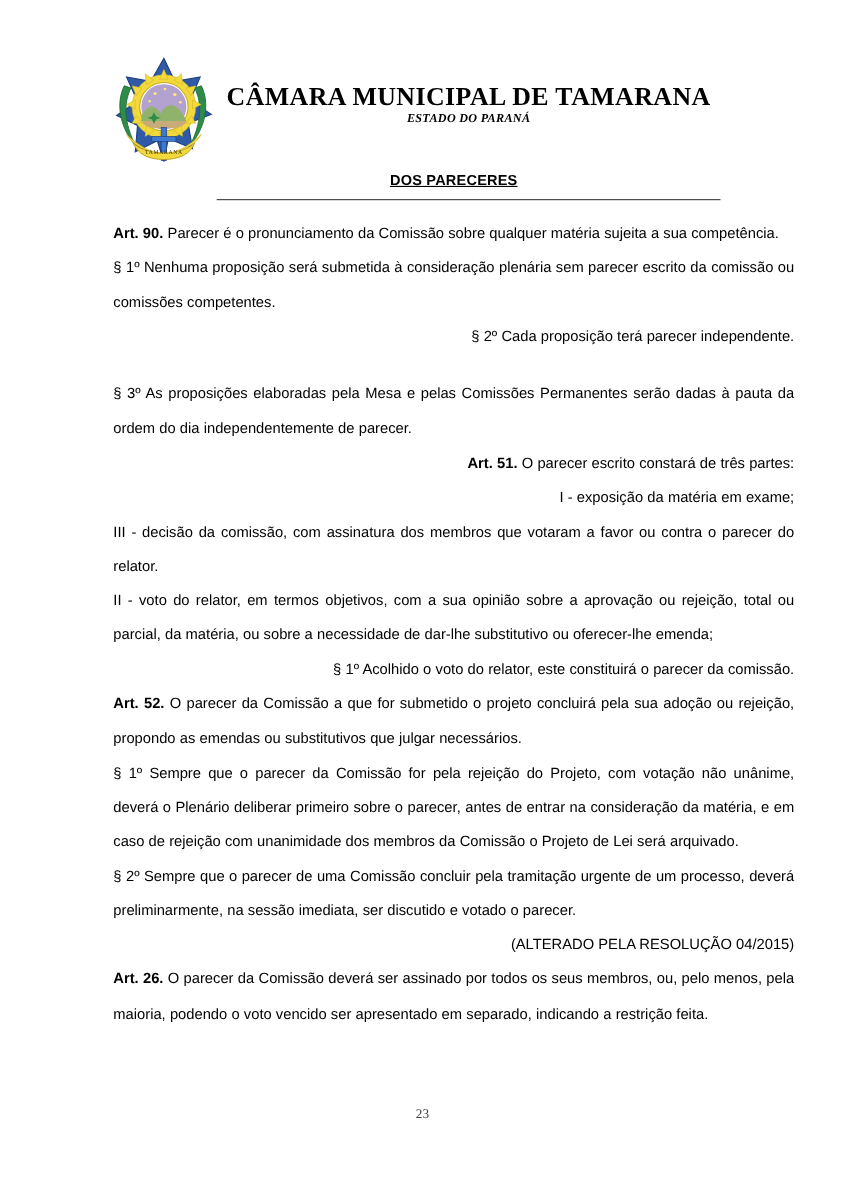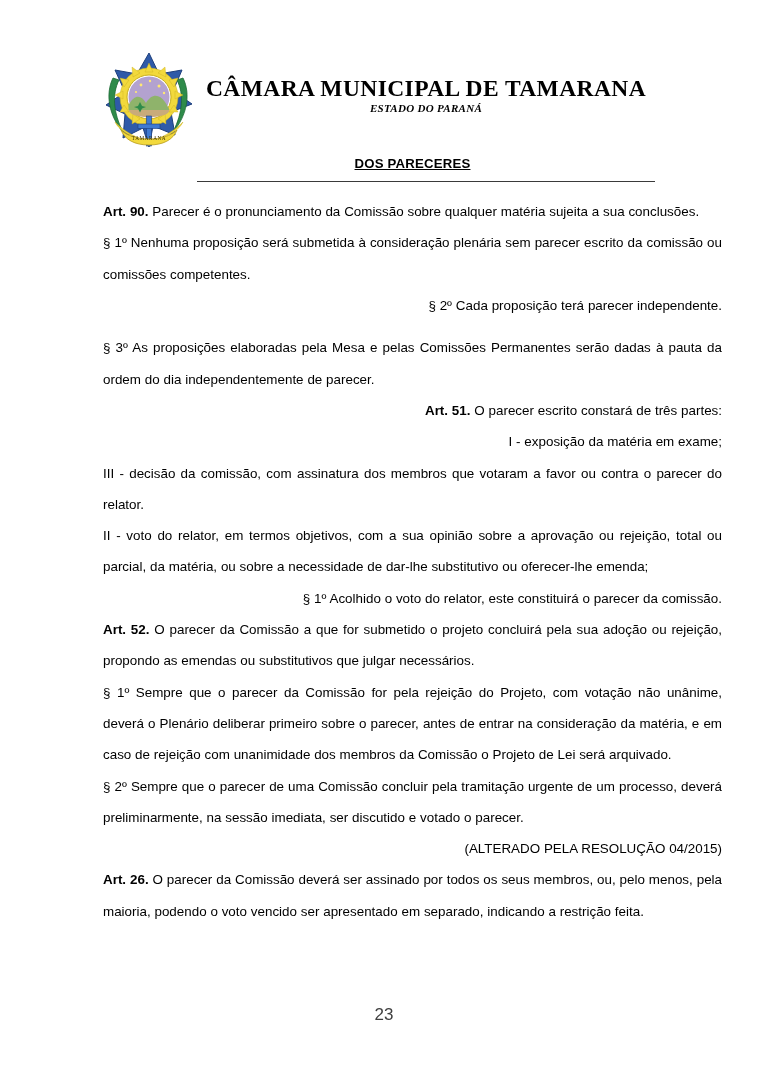--- a/index.html
+++ b/index.html
@@ -107,35 +107,35 @@
     -webkit-hyphens: none;
     hyphens: none;
     word-spacing: 0.1px;
   }
 
   p.para.last-left {
     text-align: right;
   }
 
   p.para.gap-before {
-    margin-top: 11px;
+    margin-top: 21px;
   }
 
   .art-label {
     font-weight: bold;
   }
 
   .page-number {
     position: absolute;
     left: 0;
     top: 1005px;
     width: 768px;
     text-align: center;
-    font-family: Liberation Sans, sans-serif;
-    font-size: 17px;
+    font-family: Liberation Serif, serif;
+    font-size: 12px;
     color: #3f3f3f;
   }
 </style>
 </head>
 <body>
 
 <div class="page">
 
   <div class="doc-header">
 
@@ -203,21 +203,21 @@
       <div class="org-subtitle">ESTADO DO PARANÁ</div>
     </div>
 
     <div class="header-rule"></div>
   </div>
 
   <div class="content">
 
     <div class="section-heading">DOS PARECERES</div>
 
-    <p class="para"><span class="art-label">Art. 90.</span><span> Parecer é o pronunciamento da Comissão sobre qualquer matéria sujeita a sua conclusões.</span></p>
+    <p class="para"><span class="art-label">Art. 90.</span><span> Parecer é o pronunciamento da Comissão sobre qualquer matéria sujeita a sua competência.</span></p>
 
     <p class="para"><span>§ 1º Nenhuma proposição será submetida à consideração plenária sem parecer escrito da comissão ou comissões competentes.</span></p>
 
     <p class="para last-left"><span>§ 2º Cada proposição terá parecer independente.</span></p>
 
     <p class="para gap-before"><span>§ 3º As proposições elaboradas pela Mesa e pelas Comissões Permanentes serão dadas à pauta da ordem do dia independentemente de parecer.</span></p>
 
     <p class="para last-left"><span class="art-label">Art. 51.</span><span> O parecer escrito constará de três partes:</span></p>
 
     <p class="para last-left"><span>I - exposição da matéria em exame;</span></p>

